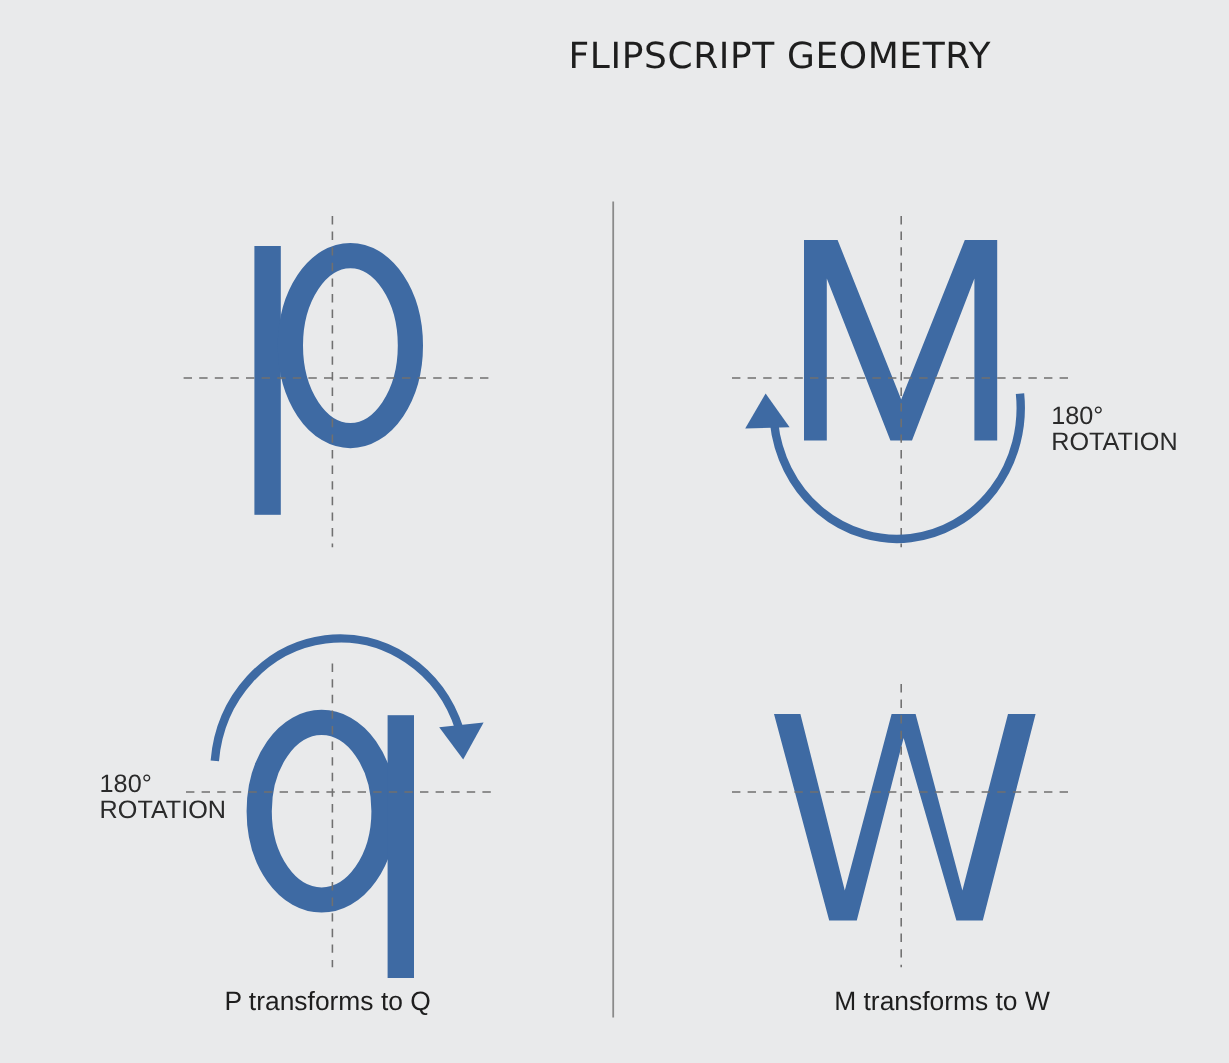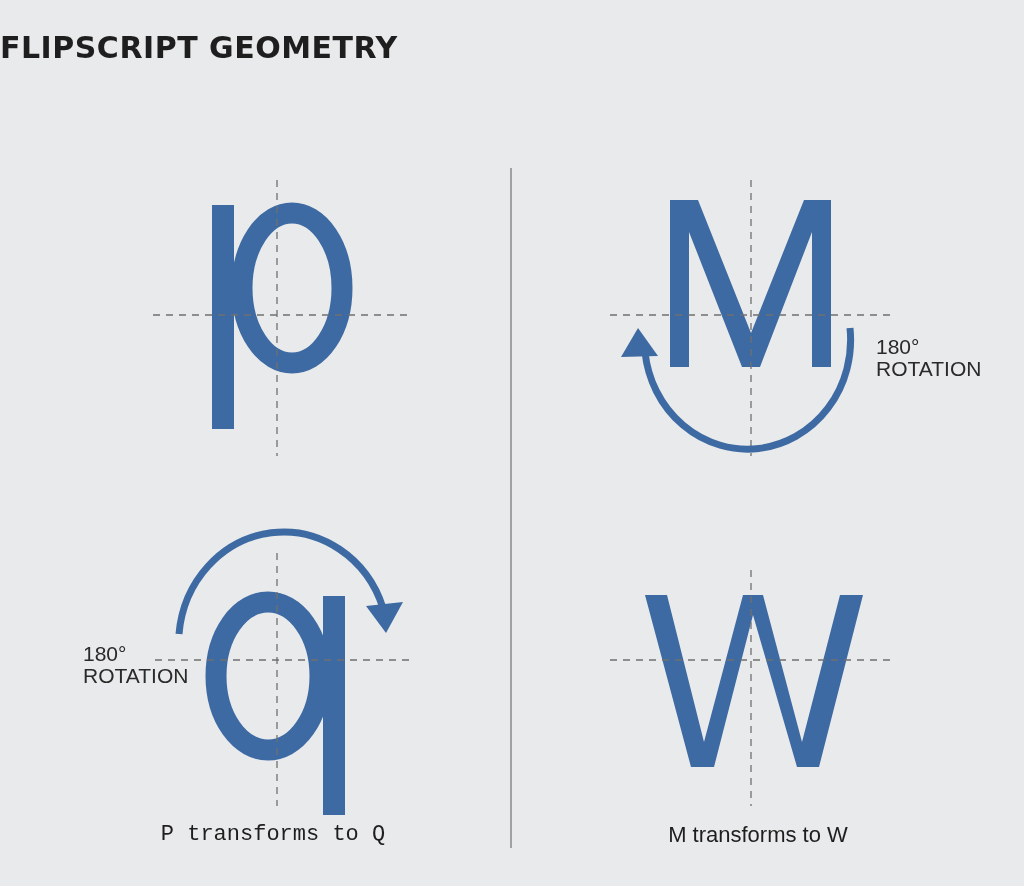--- a/index.html
+++ b/index.html
@@ -4,22 +4,22 @@
 <style>
   html, body { margin: 0; padding: 0; }
   body {
     width: 1024px; height: 886px;
     background: #e9eaeb;
     position: relative; overflow: hidden;
     font-family: "DejaVu Sans", "Liberation Sans", sans-serif;
   }
   .title {
     position: absolute; left: 0; width: 826px; top: 30px;
-    text-align: left; font-size: 30px; letter-spacing: 0.5px;
-    color: #1e1e1e; font-weight: bold;
+    text-align: right; font-size: 30px; letter-spacing: 0.5px;
+    color: #1e1e1e; font-weight: normal;
   }
   svg.canvas { position: absolute; left: 0; top: 0; }
   .label {
     position: absolute; font-size: 21px; line-height: 22px; color: #2a2a2a;
     font-family: "Liberation Sans", "DejaVu Sans", sans-serif;
   }
   .caption {
     position: absolute; top: 822px; font-size: 22px; color: #1e1e1e;
     text-align: center; width: 340px;
     font-family: "Liberation Sans", "DejaVu Sans", sans-serif;
@@ -83,14 +83,14 @@
 
 <div class="label" style="left:876px; top:336px;">
   <div>180°</div>
   <div>ROTATION</div>
 </div>
 <div class="label" style="left:83px; top:643px;">
   <div>180°</div>
   <div>ROTATION</div>
 </div>
 
-<div class="caption" style="left:103px;font-family:Liberation Mono, monospace;">P transforms to Q</div>
-<div class="caption" style="left:588px;">M transforms to W</div>
+<div class="caption" style="left:103px;">P transforms to Q</div>
+<div class="caption" style="left:615px;">M transforms to W</div>
 
 </body></html>

